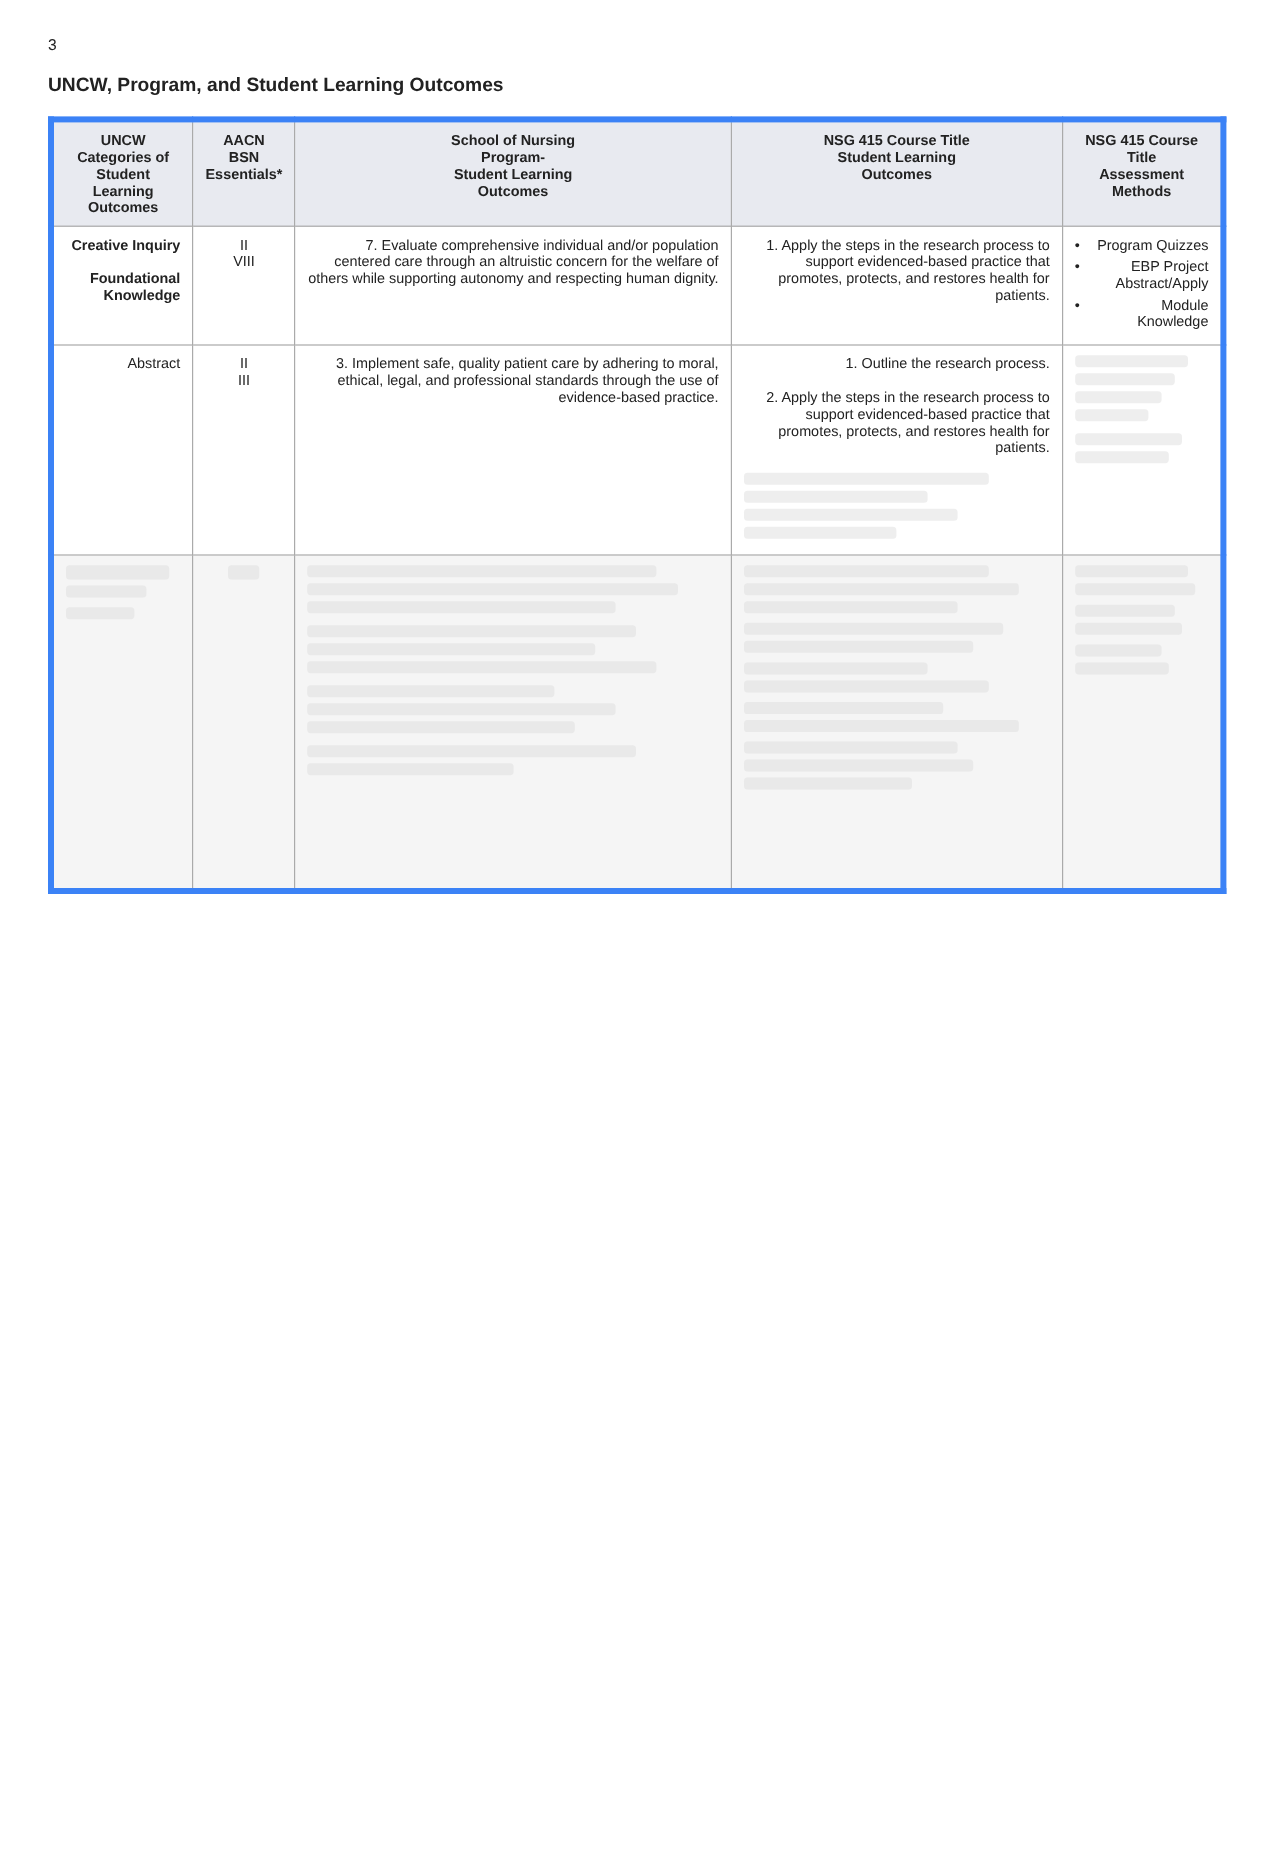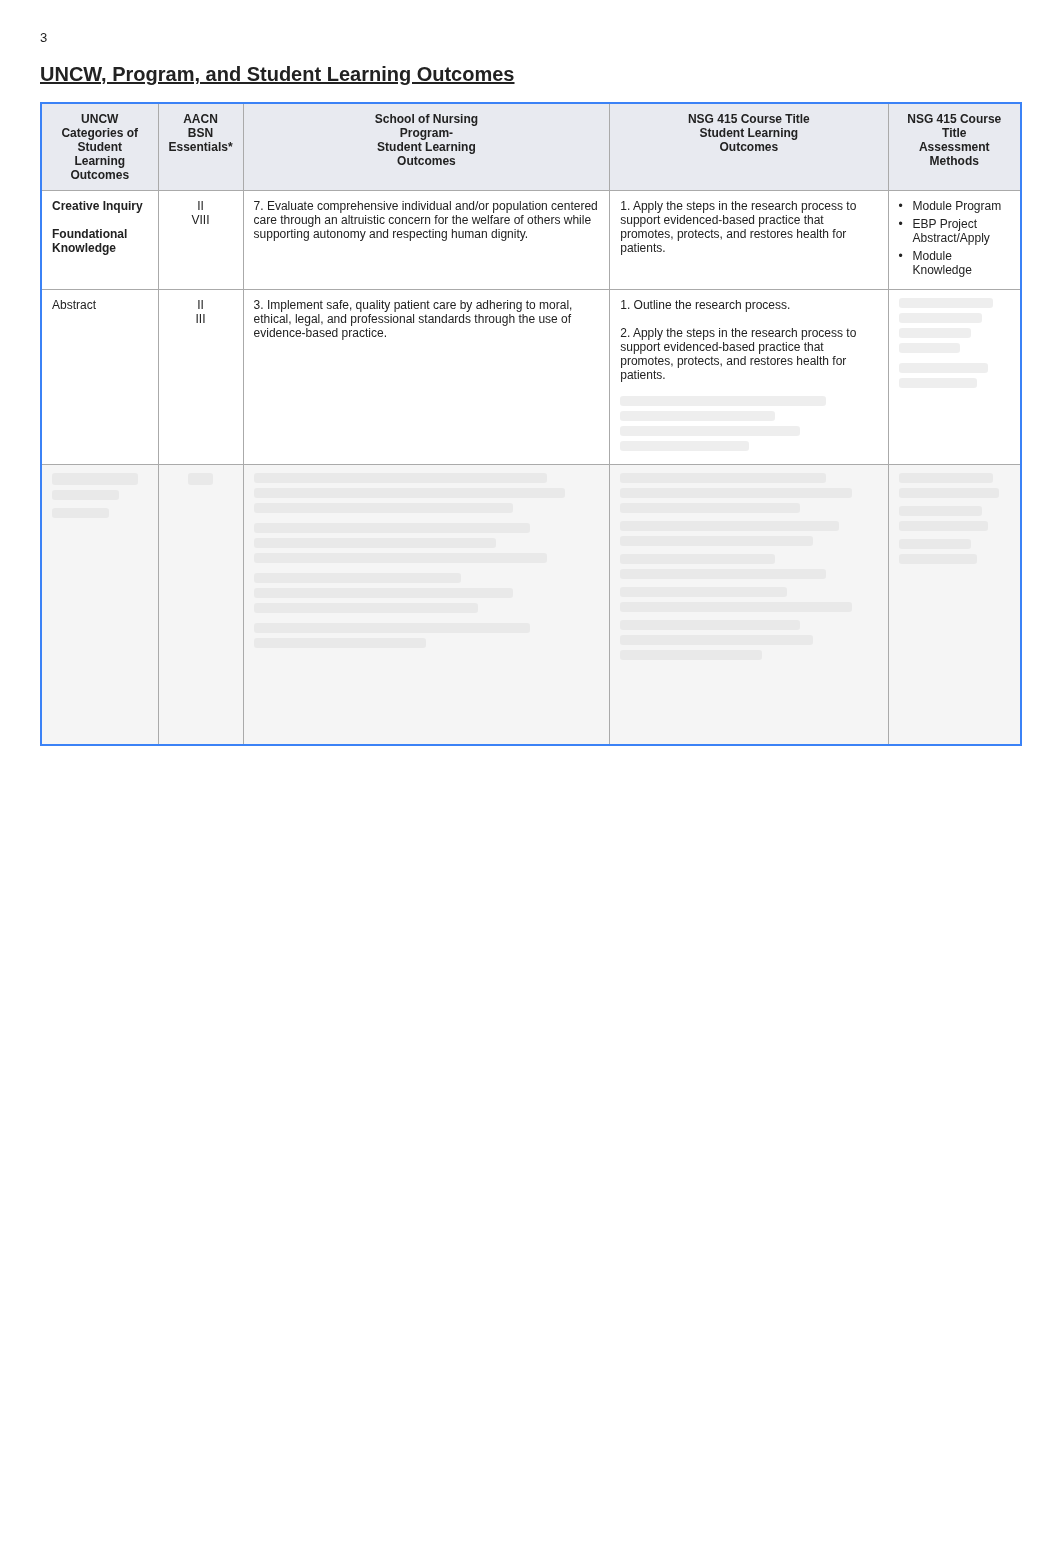--- a/index.html
+++ b/index.html
@@ -8,34 +8,34 @@
       background: #fff;
       color: #222;
       font-size: 13px;
       padding: 30px 40px;
     }
     .page-number {
       font-size: 13px;
       margin-bottom: 18px;
     }
     .section-title {
-      font-size: 20px;
+      font-size: 16px;
       font-weight: bold;
       margin-bottom: 16px;
-      text-decoration: underline;
     }
     table {
       width: 100%;
       border-collapse: collapse;
-      border: 2px solid #3b82f6;
+      border: 5px solid #3b82f6;
     }
     th, td {
       border: 1px solid #aaa;
       padding: 8px 10px;
       vertical-align: top;
+      text-align: right;
     }
     thead th {
       background: #e8eaf0;
       font-size: 12px;
       font-weight: bold;
       text-align: center;
     }
     tbody td {
       font-size: 12px;
     }
@@ -109,21 +109,21 @@
         II<br>VIII
       </td>
       <td>
         7. Evaluate comprehensive individual and/or population centered care through an altruistic concern for the welfare of others while supporting autonomy and respecting human dignity.
       </td>
       <td>
         1. Apply the steps in the research process to support evidenced-based practice that promotes, protects, and restores health for patients.
       </td>
       <td>
         <ul class="bullet-list">
-          <li>Module Program</li>
+          <li>Program Quizzes</li>
           <li>EBP Project Abstract/Apply</li>
           <li>Module Knowledge</li>
         </ul>
       </td>
     </tr>
 
     <tr>
       <td>
         Abstract
       </td>

